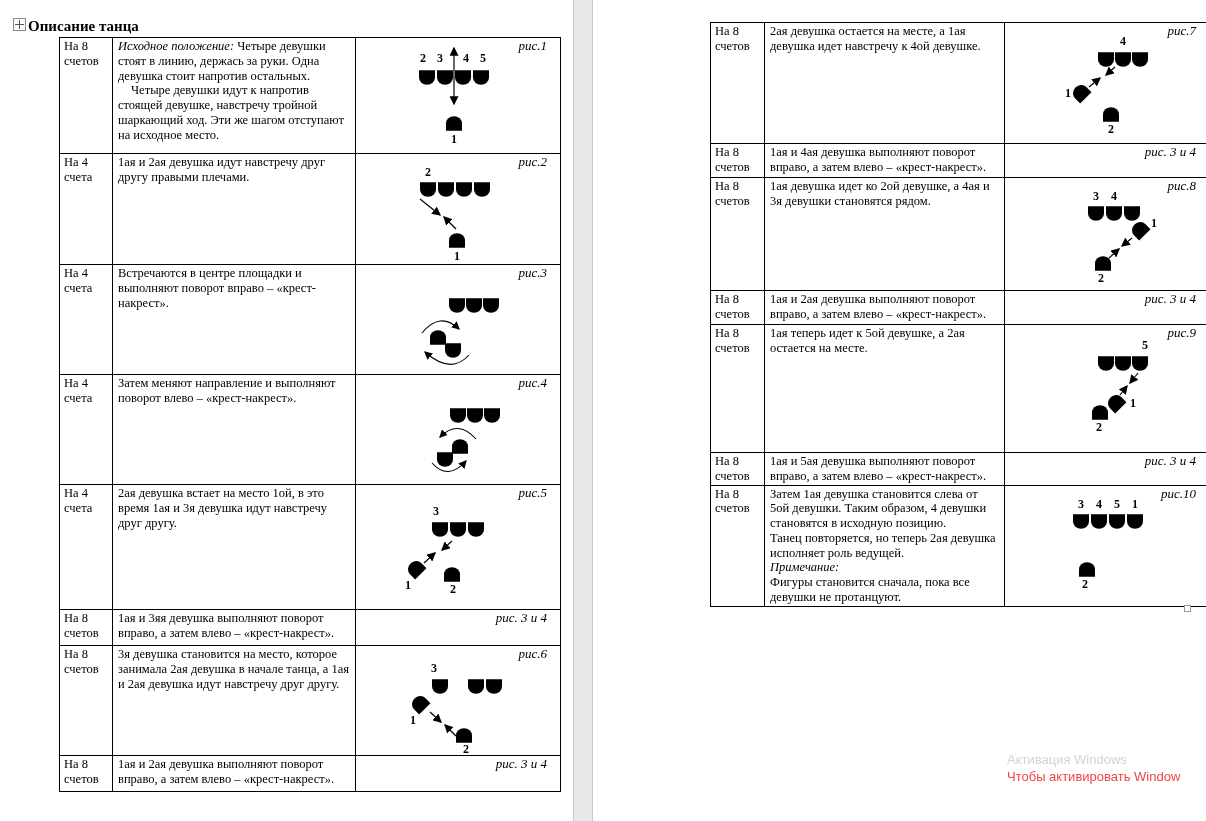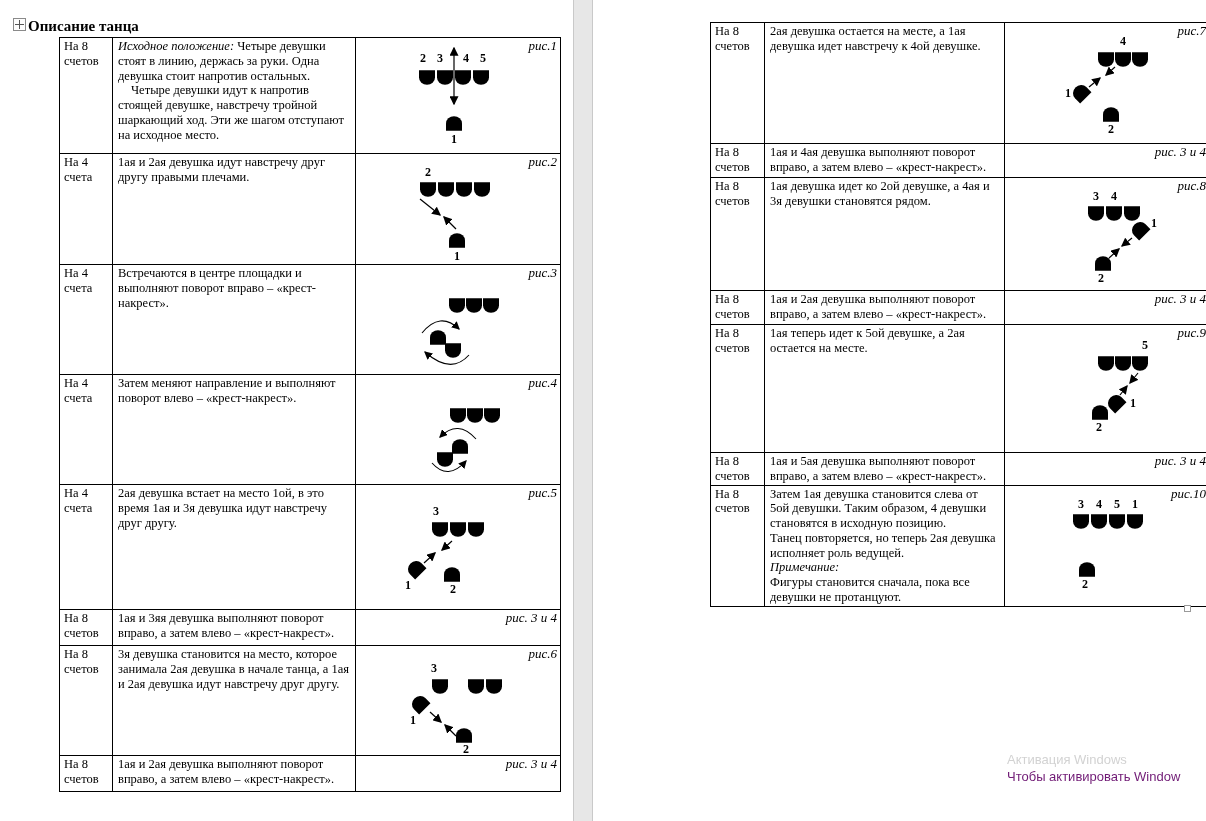--- a/index.html
+++ b/index.html
@@ -31,33 +31,33 @@
   table.dance td{
     border:1px solid #000;vertical-align:top;font-size:12.5px;line-height:1.18;
     color:#000;box-sizing:border-box;
   }
   td.cell-count{padding:1px 3px 1px 4px;}
   td.cell-desc{padding:1px 6px 1px 5px;}
   td.cell-fig{padding:0;position:relative;}
   td.cell-desc p{margin:0;}
   td.cell-desc p.ind{text-indent:13px;}
   .fig-label{
-    position:absolute;top:0px;right:3px;font-style:italic;font-size:13px;
+    position:absolute;top:0px;right:13px;font-style:italic;font-size:13px;
     white-space:nowrap;
   }
   .fig-svg{position:absolute;left:0;top:0;}
   .fnum{font-weight:bold;font-size:12px;font-family:"Liberation Serif","DejaVu Serif",serif;}
   .end-marker{
     position:absolute;left:1184px;top:605px;width:7px;height:7px;
     border:1px solid #9a9a9a;background:#fff;box-sizing:border-box;
   }
   .watermark{position:absolute;left:1007px;top:752px;color:#d2d2d2;
     font-family:"Liberation Sans","DejaVu Sans",sans-serif;white-space:nowrap;}
   .wm1{font-size:13px;}
-  .wm2{font-size:13px;color:#701a75;margin-top:2px;}
+  .wm2{font-size:13px;color:#ef4444;margin-top:2px;}
   .defs-holder{position:absolute;width:0;height:0;overflow:hidden;}
 </style>
 </head>
 <body>
 
 <svg class="defs-holder" aria-hidden="true">
   <defs>
     <marker id="ah" viewBox="0 0 10 10" refX="8.5" refY="5" markerWidth="7.5" markerHeight="7.5" orient="auto-start-reverse">
       <path d="M0,0 L10,5 L0,10 z" fill="#000"></path>
     </marker>

